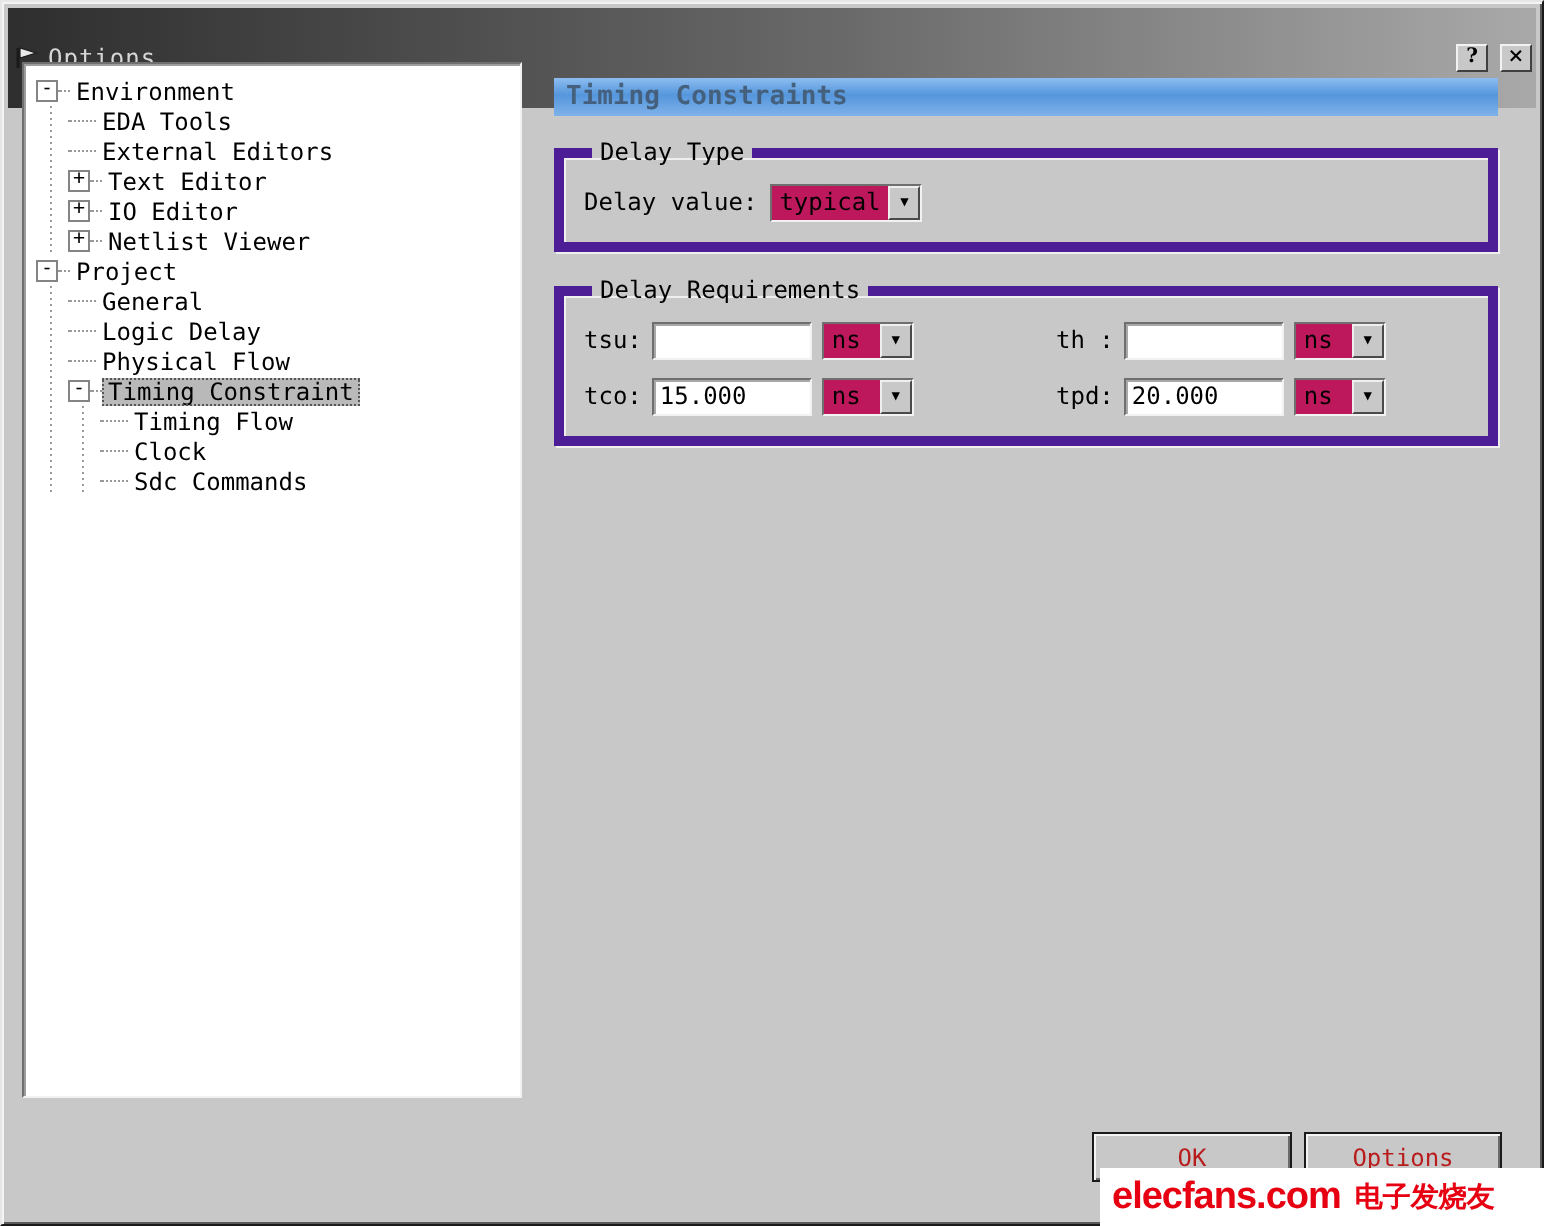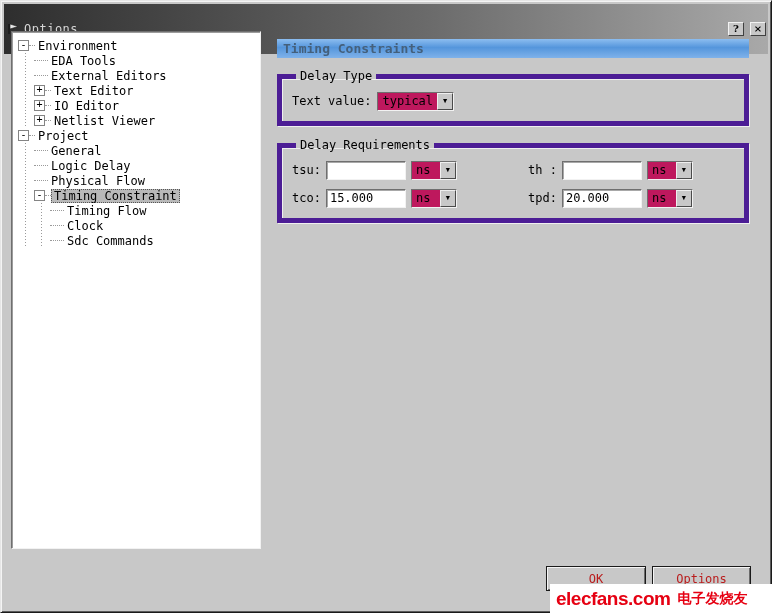--- a/index.html
+++ b/index.html
@@ -145,21 +145,21 @@
       <div class="tree-row"><span class="guide"></span><span class="guide"></span><span class="stub"></span><span class="tree-label">Clock</span></div>
       <div class="tree-row"><span class="guide"></span><span class="guide"></span><span class="stub"></span><span class="tree-label">Sdc Commands</span></div>
     </div>
 
   <div class="content">
     <div class="content-header">Timing Constraints</div>
 
     <fieldset class="group">
       <legend>Delay Type</legend>
       <div class="row">
-        <span class="lbl">Text value:</span>
+        <span class="lbl">Delay value:</span>
         <span class="combo">
           <span class="combo-val wide">typical</span>
           <span class="combo-btn">▼</span>
         </span>
       </div>
     </fieldset>
 
     <fieldset class="group">
       <legend>Delay Requirements</legend>
       <div id="delay-fields">

